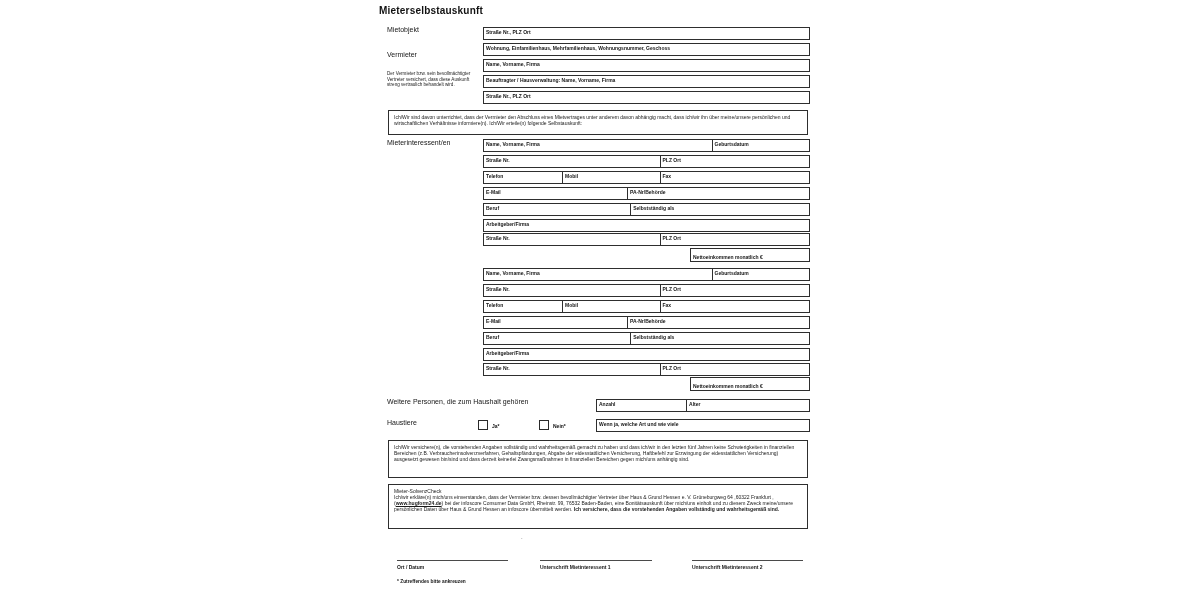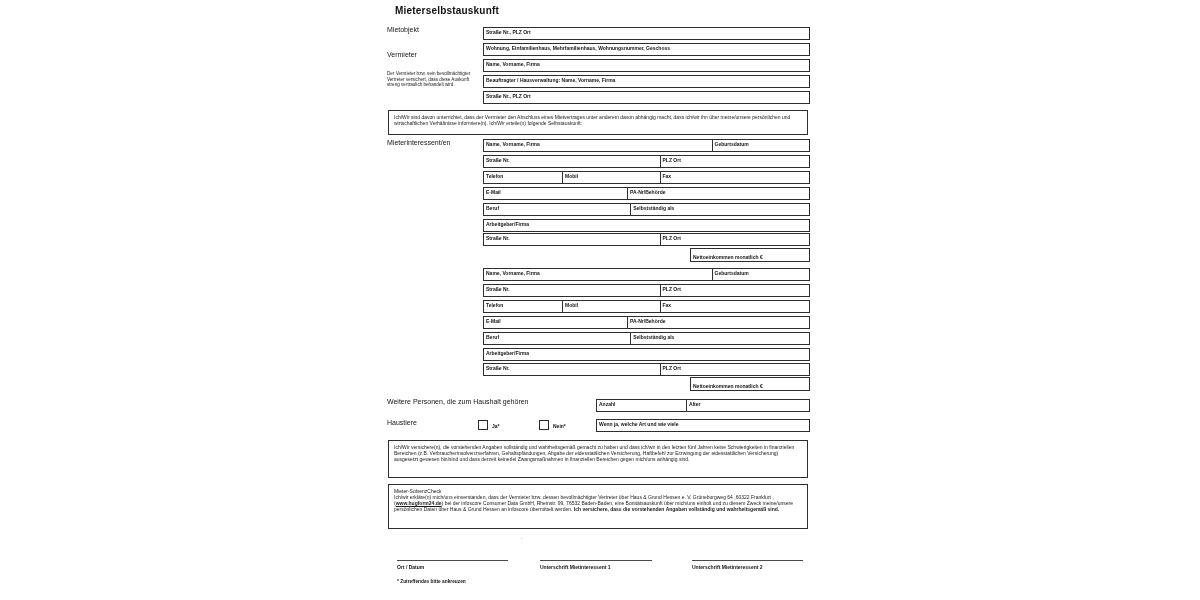--- a/index.html
+++ b/index.html
@@ -38,21 +38,21 @@
   .sig { position:absolute; border-top:1px solid #4a4a4a; height:1px; }
   .siglabel { position:absolute; font-size:5px; font-weight:bold; color:#161616; white-space:nowrap; }
   .footnote { position:absolute; font-size:4.8px; font-weight:bold; color:#161616; }
   .stray { position:absolute; font-size:6px; color:#333; }
 </style>
 </head>
 <body>
 
 <div class="page">
 
-  <div class="title" style="left:387px; top:5px;padding-left:8px;">Mieterselbstauskunft</div>
+  <div class="title" style="left:371px; top:5px;padding-left:8px;">Mieterselbstauskunft</div>
 
   <div class="seclabel" style="left:387px; top:26px;">Mietobjekt</div>
   <div class="row" style="top:27px;">
     <div class="cell w100">
         <span class="flabel">Straße Nr., PLZ Ort</span>
       </div>
   </div>
   <div class="row" style="top:43px;">
     <div class="cell w100">
         <span class="flabel">Wohnung, Einfamilienhaus, Mehrfamilienhaus, Wohnungsnummer, Geschoss</span>

